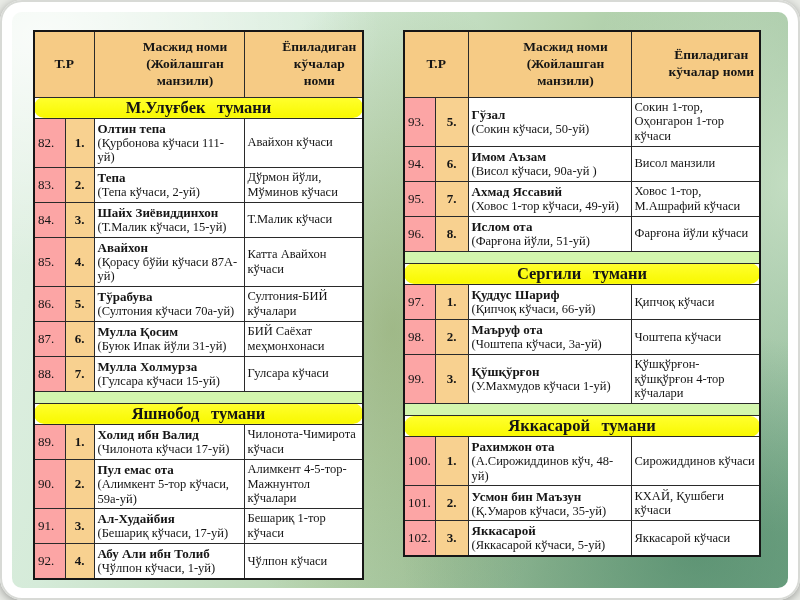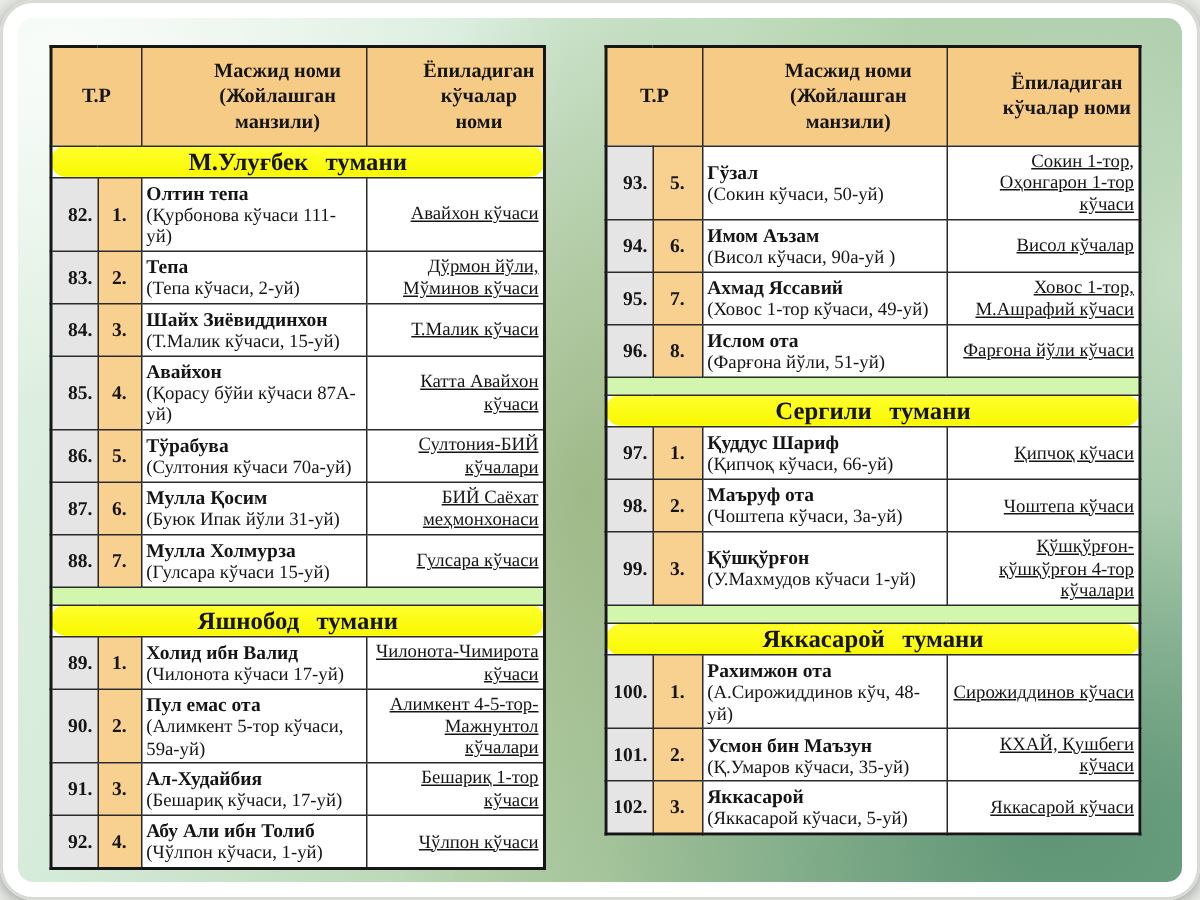--- a/index.html
+++ b/index.html
@@ -21,26 +21,26 @@
     position:absolute;border-collapse:collapse;table-layout:fixed;
     font-family:"Liberation Serif","DejaVu Serif",serif;
     color:#151515;background:#ffffff;
     border:2px solid #161616;
   }
   table.masjid td, table.masjid th{border:1.4px solid #2a2a2a;padding:2px 3px;vertical-align:middle;}
   #tbl-left{left:21px;top:18px;width:329px;}
   #tbl-right{left:391px;top:18px;width:356px;}
   th.h-tr, th.h-col{background:#f6cb85;font-size:13.5px;font-weight:bold;text-align:center;height:66px;line-height:1.25;}
   th .hl{display:block;margin-left:32px;}
-  td.c-no{background:#e5e5e5;text-align:right;font-weight:bold;font-size:13px;}
+  td.c-no{background:#fca5a5;text-align:left;font-weight:normal;font-size:13px;}
   td.c-sub{background:#f8d190;text-align:center;font-weight:bold;font-size:13px;}
   td.c-name{text-align:left;}
   td.c-name .mname{font-weight:bold;font-size:13px;line-height:1.16;}
   td.c-name .maddr{font-size:12.5px;line-height:1.16;}
-  td.c-street{text-align:right;font-size:12.5px;line-height:1.18;text-decoration:underline;}
+  td.c-street{text-align:left;font-size:12.5px;line-height:1.18;}
   th.thick, td.thick{border-left:3px solid #000;}
   tr.section-title td{
     background:linear-gradient(#ffff2e,#f8f800);
     text-align:center;font-weight:bold;font-size:16.5px;
     word-spacing:0.45em;height:21px;padding:1px 2px;line-height:1.1;border-radius:10px;
   }
   tr.spacer-row td{background:#d3f6ae;height:12px;padding:0;}
   tbody tr.data-row{height:35px;}
 </style>
 </head>
@@ -211,21 +211,21 @@
             </td>
             <td class="c-street thick">Сокин 1-тор, Оҳонгарон 1-тор кўчаси</td>
           </tr>
           <tr class="data-row">
             <td class="c-no">94.</td>
             <td class="c-sub">6.</td>
             <td class="c-name">
               <div class="mname">Имом Аъзам</div>
               <div class="maddr">(Висол кўчаси, 90а-уй )</div>
             </td>
-            <td class="c-street thick">Висол кўчалар</td>
+            <td class="c-street thick">Висол манзили</td>
           </tr>
           <tr class="data-row">
             <td class="c-no">95.</td>
             <td class="c-sub">7.</td>
             <td class="c-name">
               <div class="mname">Ахмад Яссавий</div>
               <div class="maddr">(Ховос 1-тор кўчаси, 49-уй)</div>
             </td>
             <td class="c-street thick">Ховос 1-тор, М.Ашрафий кўчаси</td>
           </tr>

